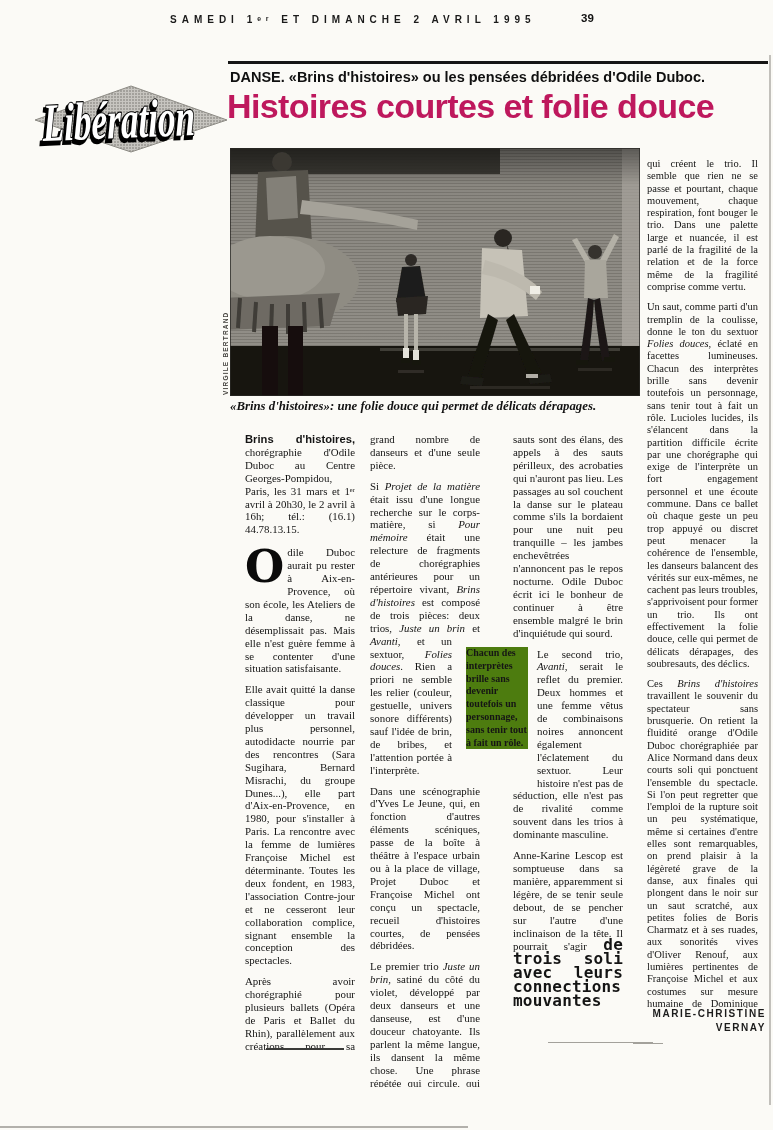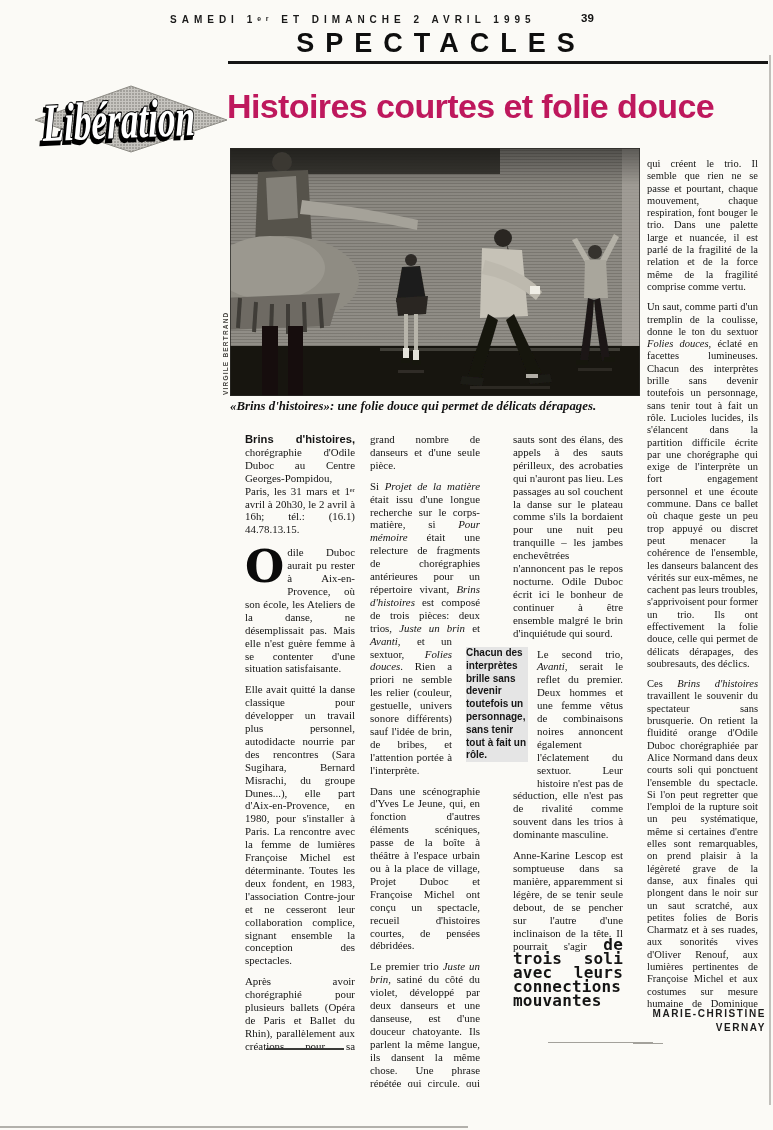--- a/index.html
+++ b/index.html
@@ -65,22 +65,22 @@
   .dropcap{
     float:left;font-family:"DejaVu Serif","Liberation Serif",serif;
     font-weight:900;font-size:45px;line-height:37px;margin:2px 3px 0 0;color:#0a0a0a;
   }
   .infobox{margin-bottom:10px;}
   
   .qspacer-r{float:right;width:36px;height:352px;shape-outside:inset(222px 0 0 0);}
   .qspacer-l{float:left;width:32px;height:352px;shape-outside:inset(222px 0 0 0);}
   .pull-quote{
     position:absolute;left:466px;top:647px;width:62px;
-    font-family:Liberation Sans, sans-serif;
-    font-size:10px;line-height:12.8px;font-weight:bold;color:#151515;background:#e5e5e5;
+    font-family:Liberation Serif, serif;
+    font-size:10px;line-height:12.8px;font-weight:bold;color:#151515;background:#4d7c0f;
   }
   .byline{
     position:absolute;left:639px;top:1007px;width:127px;text-align:right;
     font-family:"Liberation Sans","DejaVu Sans",sans-serif;
     font-size:10px;font-weight:bold;letter-spacing:1.6px;line-height:14px;
     white-space:pre-line;color:#1b1b1b;
   }
   
   .rule-col1-end{position:absolute;left:266px;top:1048px;width:78px;height:2px;background:#3a3a38;}
   .rule-col3-end{position:absolute;left:548px;top:1042px;width:105px;height:1px;background:#a3a19b;}
@@ -88,39 +88,39 @@
   .scan-right{position:absolute;left:769px;top:55px;width:2px;height:1050px;background:#c2c0bb;}
   .scan-bottom{position:absolute;left:0;top:1126px;width:468px;height:2px;background:#8a8883;opacity:.65;}
 </style>
 </head>
 <body>
 
 <div class="page">
 
   <div class="dateline">SAMEDI 1ᵉʳ ET DIMANCHE 2 AVRIL 1995</div>
   <div class="pagenum">39</div>
-  <div class="section-title">SPECTACLES</div>
   <div class="rule-main"></div>
 
   <div class="logo">
     <svg width="196" height="70" viewBox="0 0 196 70">
       <defs>
         <pattern id="stipple" width="3" height="3" patternUnits="userSpaceOnUse">
           <rect width="3" height="3" fill="#c7c5c0"></rect>
           <circle cx="1" cy="1" r="0.75" fill="#6e6c66"></circle>
         </pattern>
       </defs>
       <polygon points="2,36 98,2 194,36 98,68" fill="url(#stipple)" stroke="#8d8b85" stroke-width="1"></polygon>
       <g transform="translate(10,57) scale(0.80,1.22) rotate(-1.5)" font-family="Liberation Serif, DejaVu Serif, serif" font-style="italic" font-weight="bold" font-size="44">
         <text x="-2.5" y="2.5" fill="#000" stroke="#000" stroke-width="3">Libération</text>
         <text x="0" y="0" fill="#fff" stroke="#000" stroke-width="1.8" style="paint-order:stroke">Libération</text>
       </g>
     </svg>
   </div>
 
+  <div class="kicker">DANSE. «Brins d'histoires» ou les pensées débridées d'Odile Duboc.</div>
   <div class="headline">Histoires courtes et folie douce</div>
 
   <div class="photo">
     <svg width="410" height="248" viewBox="0 0 410 248">
       <defs>
         <pattern id="stripes" width="6" height="3" patternUnits="userSpaceOnUse">
           <rect width="6" height="3" fill="#918e87"></rect>
           <rect y="2" width="6" height="1" fill="#7d7a73"></rect>
         </pattern>
         <linearGradient id="topshade" x1="0" y1="0" x2="0" y2="1">

